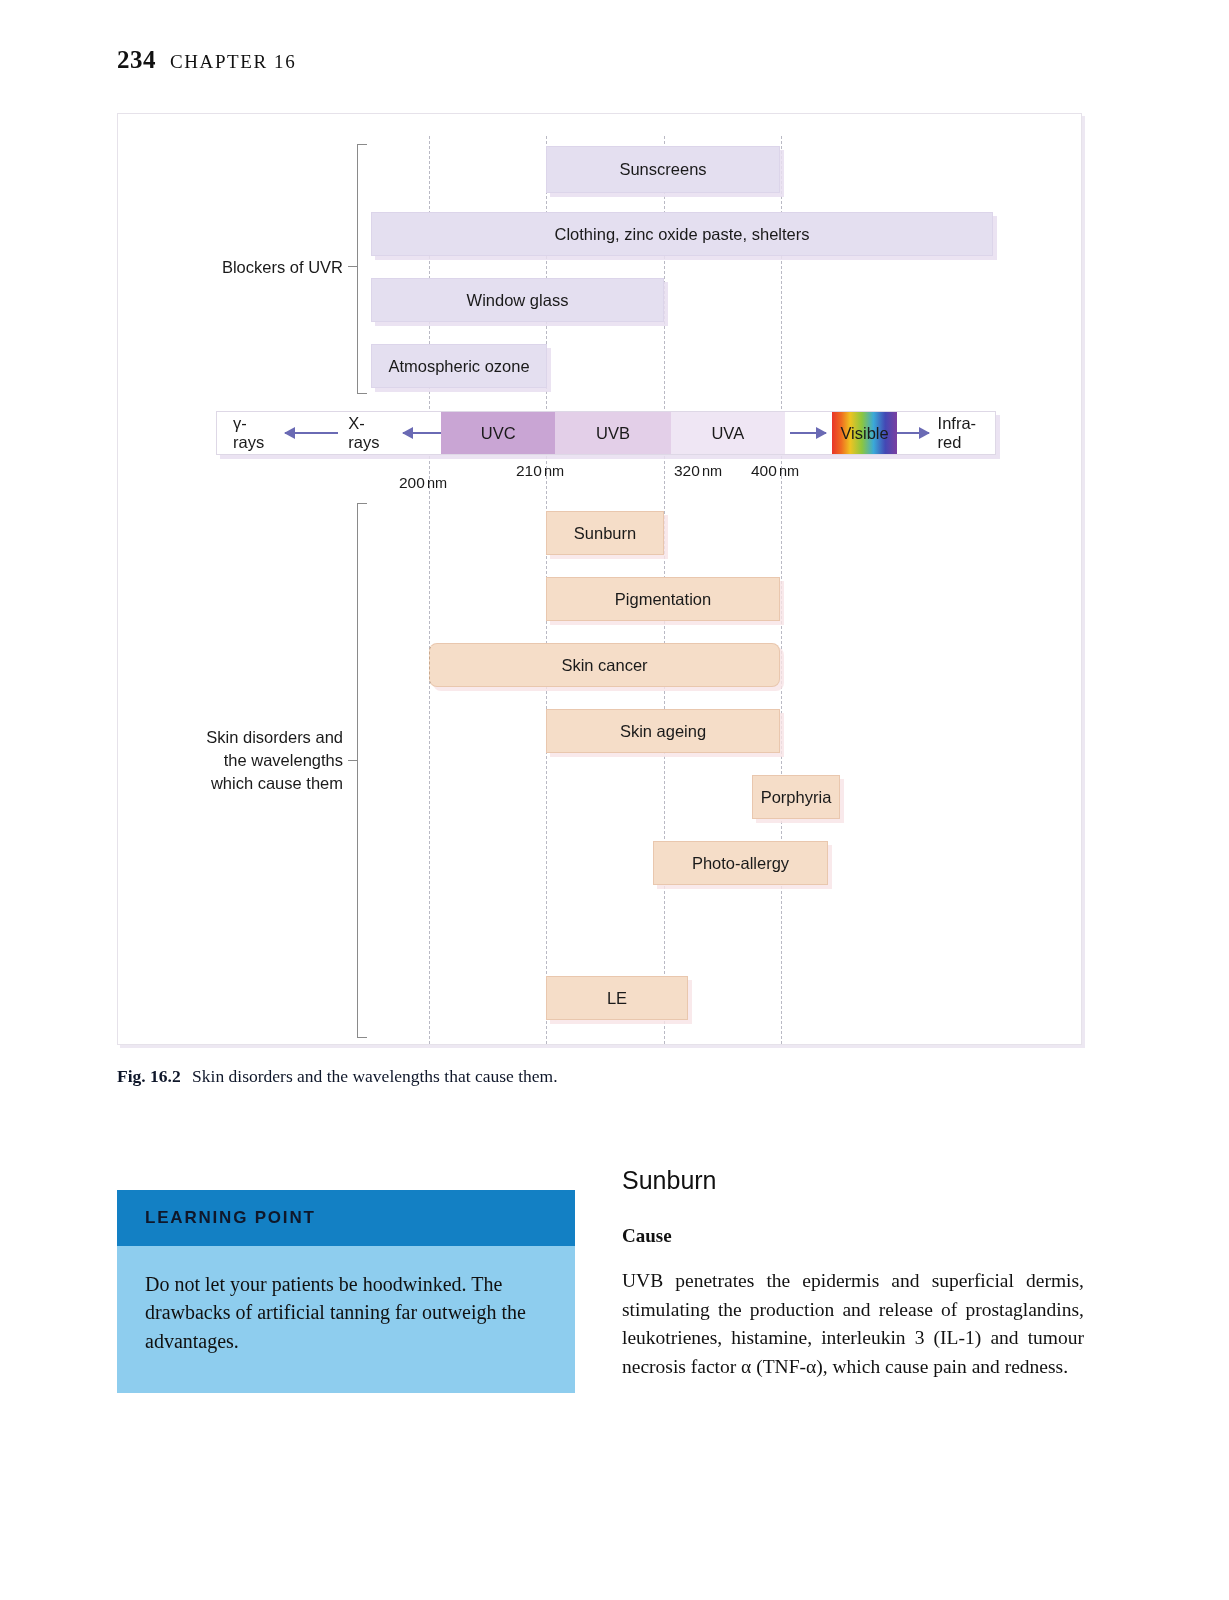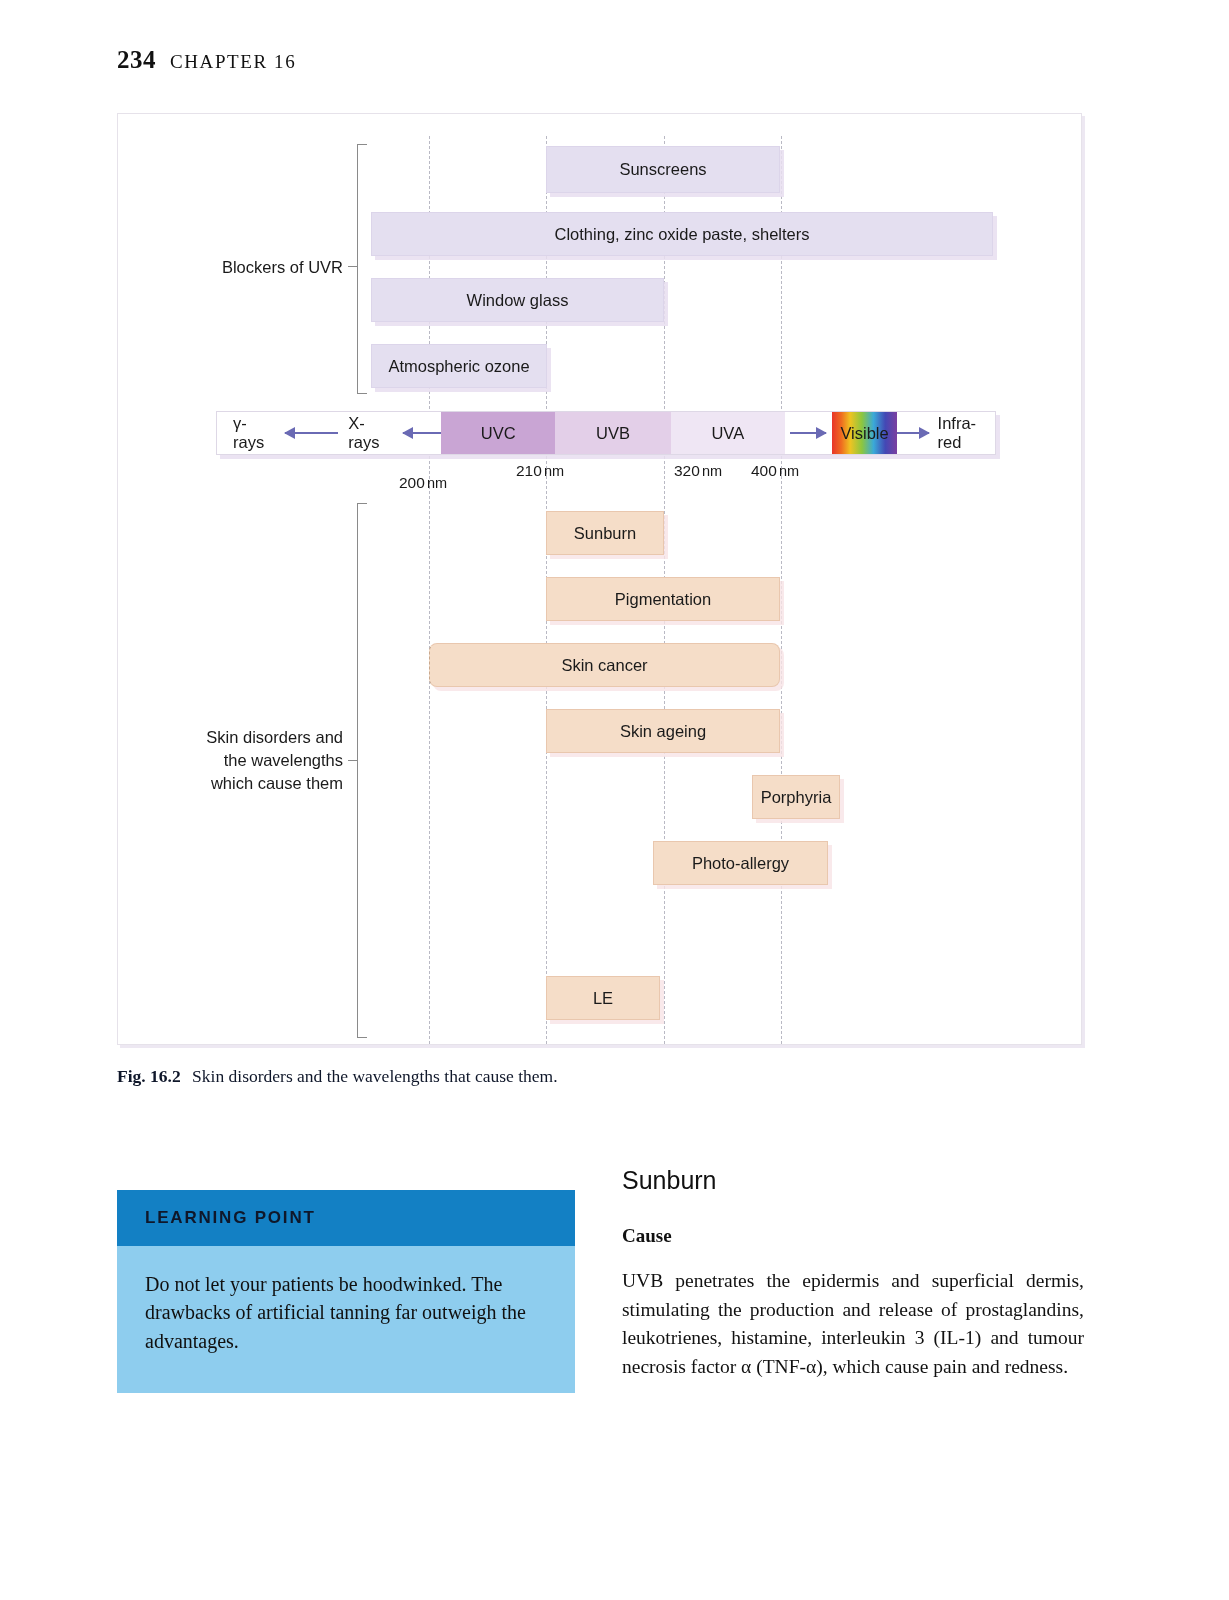--- a/index.html
+++ b/index.html
@@ -334,21 +334,21 @@
     </div>
     <div class="bar disorder" style="left:428px; top:595px; width:234px; height:44px;">
       <span>Skin ageing</span>
     </div>
     <div class="bar disorder" style="left:634px; top:661px; width:88px; height:44px;">
       <span>Porphyria</span>
     </div>
     <div class="bar disorder" style="left:535px; top:727px; width:175px; height:44px;">
       <span>Photo-allergy</span>
     </div>
-    <div class="bar disorder" style="left:428px; top:862px; width:114px; height:44px;">
+    <div class="bar disorder" style="left:428px; top:862px; width:142px; height:44px;">
       <span>LE</span>
     </div>
 
   </div>
 </div>
 
 <div class="caption">
   <b>Fig. 16.2</b>
   <span style="margin-left:7px;">Skin disorders and the wavelengths that cause them.</span>
 </div>

